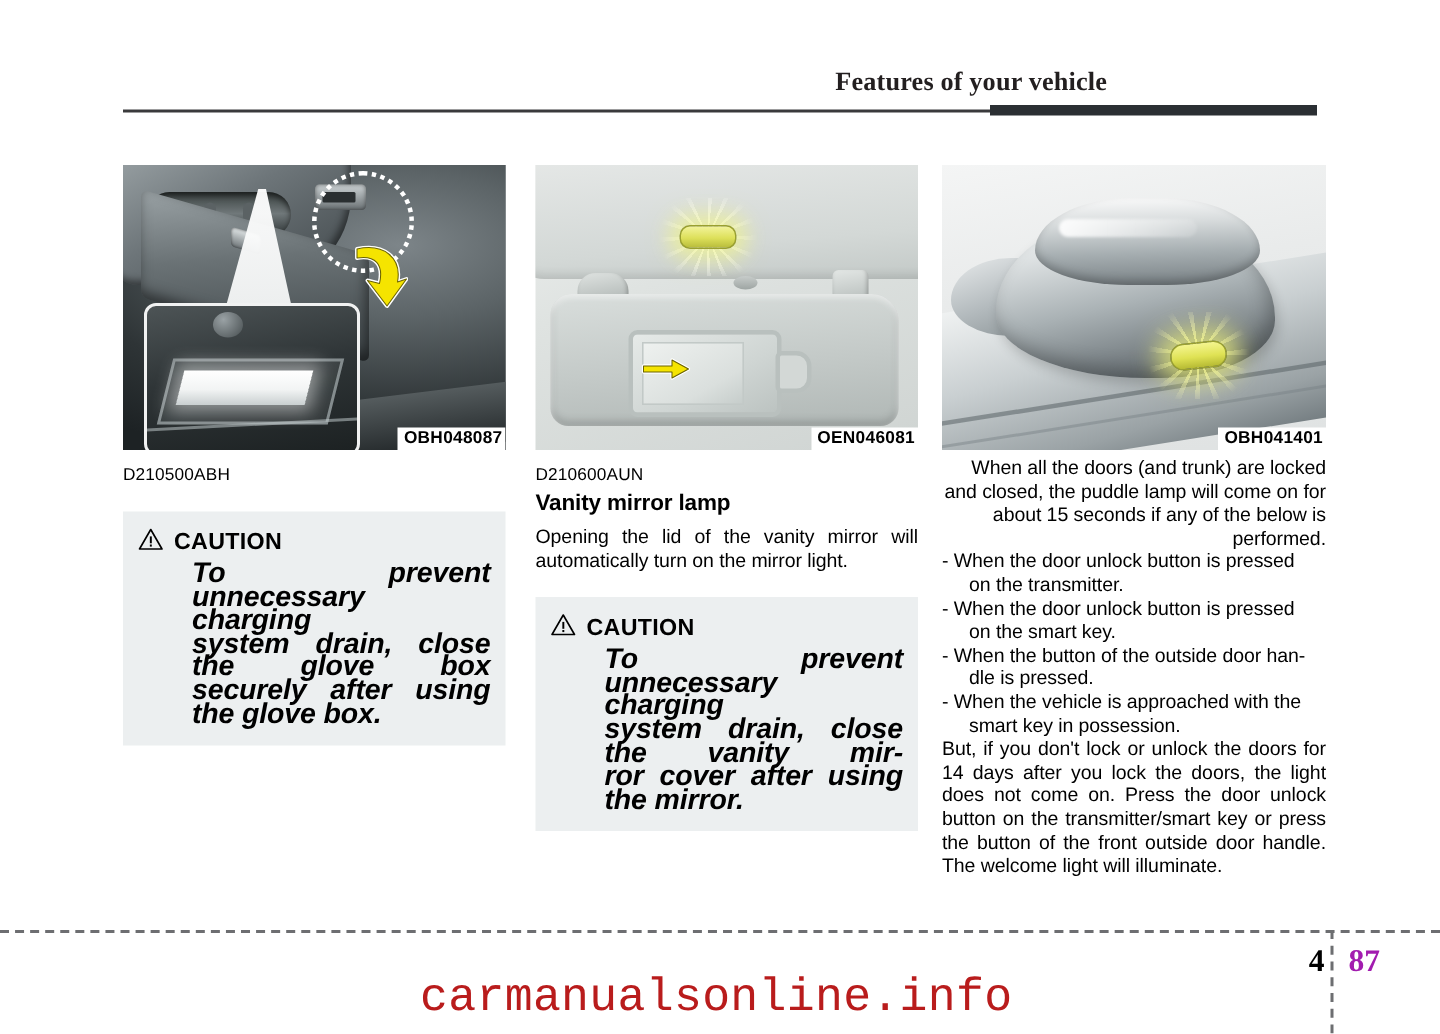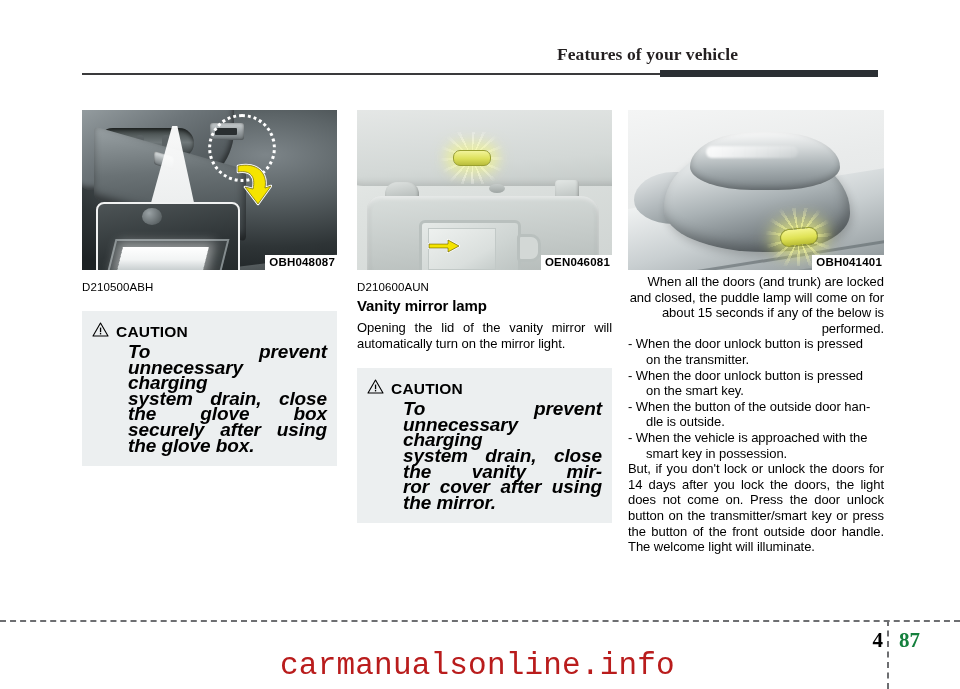--- a/index.html
+++ b/index.html
@@ -59,21 +59,21 @@
     width: 255px;
   }
   #col-1 { left: 82px; }
   #col-2 { left: 357px; }
   #col-3 { left: 628px; width: 256px; }
 
   
   .figure {
     position: relative;
     width: 100%;
-    height: 160px;
+    height: 190px;
     overflow: hidden;
   }
   .figure-caption {
     position: absolute;
     right: 0;
     bottom: 0;
     background: #ffffff;
     font-size: 11.5px;
     font-weight: 700;
     letter-spacing: .2px;
@@ -512,21 +512,21 @@
   #page-chapter {
     font-size: 21px;
     font-weight: 700;
     color: #000;
     line-height: 24px;
     padding-right: 8px;
   }
   #page-number {
     font-size: 21px;
     font-weight: 700;
-    color: #15803d;
+    color: #a21caf;
     line-height: 24px;
     padding-left: 8px;
   }
   #page-divider {
     position:absolute;
     right: 71px;
     top: 620px;
     height: 69px;
     border-left: 2px dashed #6d6e71;
   }
@@ -667,21 +667,21 @@
     <div class="bullet-item">
       <span>- When the door unlock button is pressed</span>
       <span class="hangsub">on the transmitter.</span>
     </div>
     <div class="bullet-item">
       <span>- When the door unlock button is pressed</span>
       <span class="hangsub">on the smart key.</span>
     </div>
     <div class="bullet-item">
       <span>- When the button of the outside door han-</span>
-      <span class="hangsub">dle is outside.</span>
+      <span class="hangsub">dle is pressed.</span>
     </div>
     <div class="bullet-item">
       <span>- When the vehicle is approached with the</span>
       <span class="hangsub">smart key in possession.</span>
     </div>
   </div>
 
   <div class="body-text" style="margin-top:0">But, if you don't lock or unlock the doors for 14 days after you lock the doors, the light does not come on. Press the door unlock button on the transmitter/smart key or press the button of the front outside door handle. The welcome light will illuminate.</div>
 </div>
 

